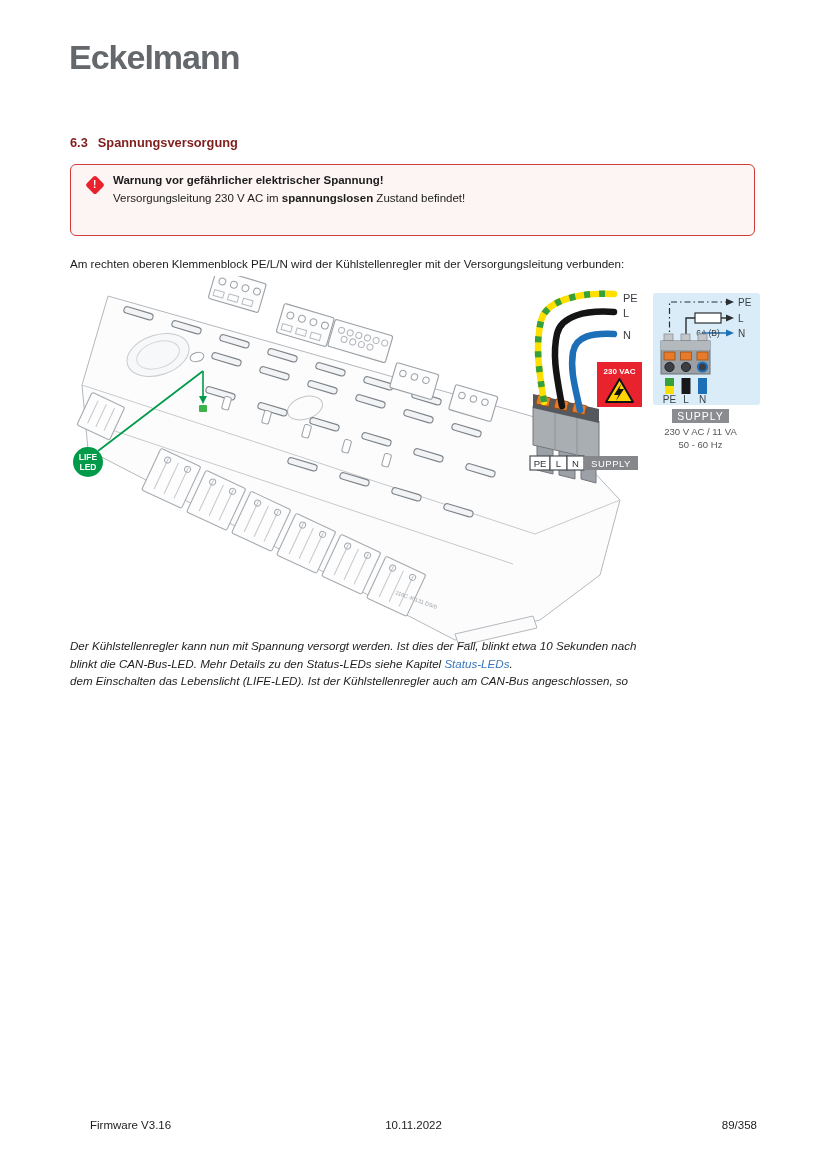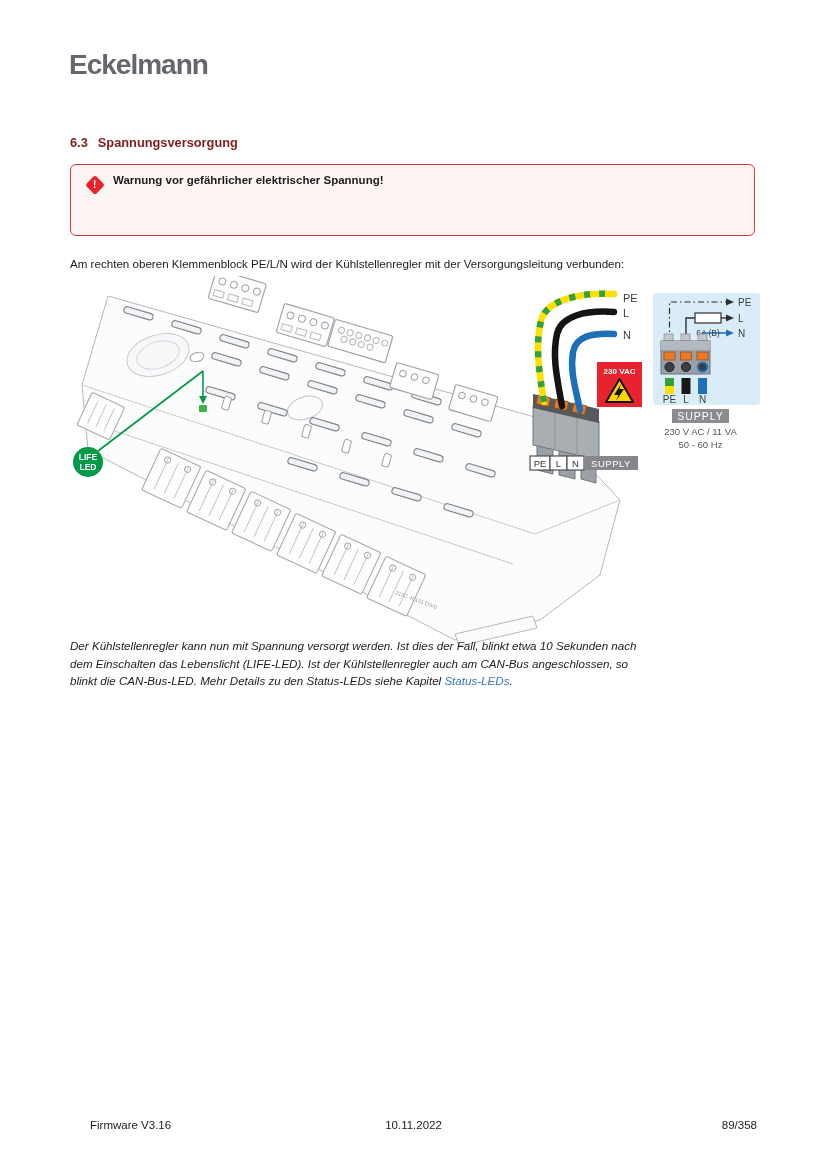--- a/index.html
+++ b/index.html
@@ -1,18 +1,18 @@
 <!DOCTYPE html>
 <html><head>
 <meta charset="utf-8">
 <style>
   html,body{margin:0;padding:0;background:#ffffff;}
   .page{position:relative;width:827px;height:1169px;background:#fff;overflow:hidden;
         font-family:"Liberation Sans",sans-serif;color:#1c1c1c;}
-  .logo{position:absolute;left:69px;top:49px;font-size:28px;font-weight:bold;
+  .logo{position:absolute;left:69px;top:38px;font-size:34px;font-weight:bold;
         color:#64676b;letter-spacing:-1px;}
   .heading{position:absolute;left:70px;top:135px;font-size:12.8px;font-weight:bold;color:#7f1d1d;}
   .heading .num{display:inline-block;margin-right:10px;}
   .warnbox{position:absolute;left:70px;top:164px;width:683px;height:70px;
            border:1.5px solid #d23b3b;border-radius:6px;background:#fdf4f4;}
   .warnicon{position:absolute;left:17px;top:13px;width:14px;height:14px;background:#e8232d;
             transform:rotate(45deg);border-radius:2.5px;display:flex;align-items:center;justify-content:center;}
   .warnicon span{transform:rotate(-45deg);color:#fff;font-weight:bold;font-size:10px;line-height:1;}
   .warntext{position:absolute;left:42px;top:7px;font-size:11.5px;line-height:17.6px;color:#1c1c1c;}
   .intro{position:absolute;left:70px;top:255px;margin:0;font-size:11.6px;line-height:17px;width:700px;}
@@ -38,20 +38,21 @@
   <div class="heading">
     <span class="num">6.3</span><span>Spannungsversorgung</span>
   </div>
 
   <div class="warnbox">
     <div class="warnicon">
         <span>!</span>
       </div>
     <div class="warntext">
       <div><span class="b">Warnung vor gefährlicher elektrischer Spannung!</span></div>
+      <div><span>Versorgungsleitung 230 V AC im </span><span class="b">spannungslosen</span><span> Zustand befindet!</span></div>
     </div>
   </div>
 
   <p class="intro">Am rechten oberen Klemmenblock PE/L/N wird der Kühlstellenregler mit der Versorgungsleitung verbunden:</p>
 
   <div class="figure">
     <svg width="700" height="372" viewBox="0 0 700 372">
 
       <polygon points="17,109 43,20 480,144 555,224 535,299 475,344 390,364 23,174" fill="#fcfcfd" stroke="#b3b8bd" stroke-width="1"></polygon>
       <g stroke="#c6cacd" stroke-width="1" fill="none">
@@ -306,22 +307,22 @@
         <text x="475" y="190.5" text-anchor="middle" font-size="9.5" fill="#2f3235">PE</text>
         <text x="493.5" y="190.5" text-anchor="middle" font-size="9.5" fill="#2f3235">L</text>
         <text x="510.5" y="190.5" text-anchor="middle" font-size="9.5" fill="#2f3235">N</text>
         <text x="546" y="190.5" text-anchor="middle" font-size="9.5" fill="#fff" letter-spacing="0.5">SUPPLY</text>
       </g>
     </svg>
   </div>
 
   <p class="bodytext">
     <span class="ln">Der Kühlstellenregler kann nun mit Spannung versorgt werden. Ist dies der Fall, blinkt etwa 10 Sekunden nach</span>
+    <span class="ln"><span>blinkt die CAN-Bus-LED. Mehr Details zu den Status-LEDs siehe Kapitel </span><a>Status-LEDs</a><span>.</span></span>
     <span class="ln">dem Einschalten das Lebenslicht (LIFE-LED). Ist der Kühlstellenregler auch am CAN-Bus angeschlossen, so</span>
-    <span class="ln"><span>blinkt die CAN-Bus-LED. Mehr Details zu den Status-LEDs siehe Kapitel </span><a>Status-LEDs</a><span>.</span></span>
   </p>
 
   <div class="footer">
     <span class="fl">Firmware V3.16</span>
     <span class="fc">10.11.2022</span>
     <span class="fr">89/358</span>
   </div>
 
 </div>
 

